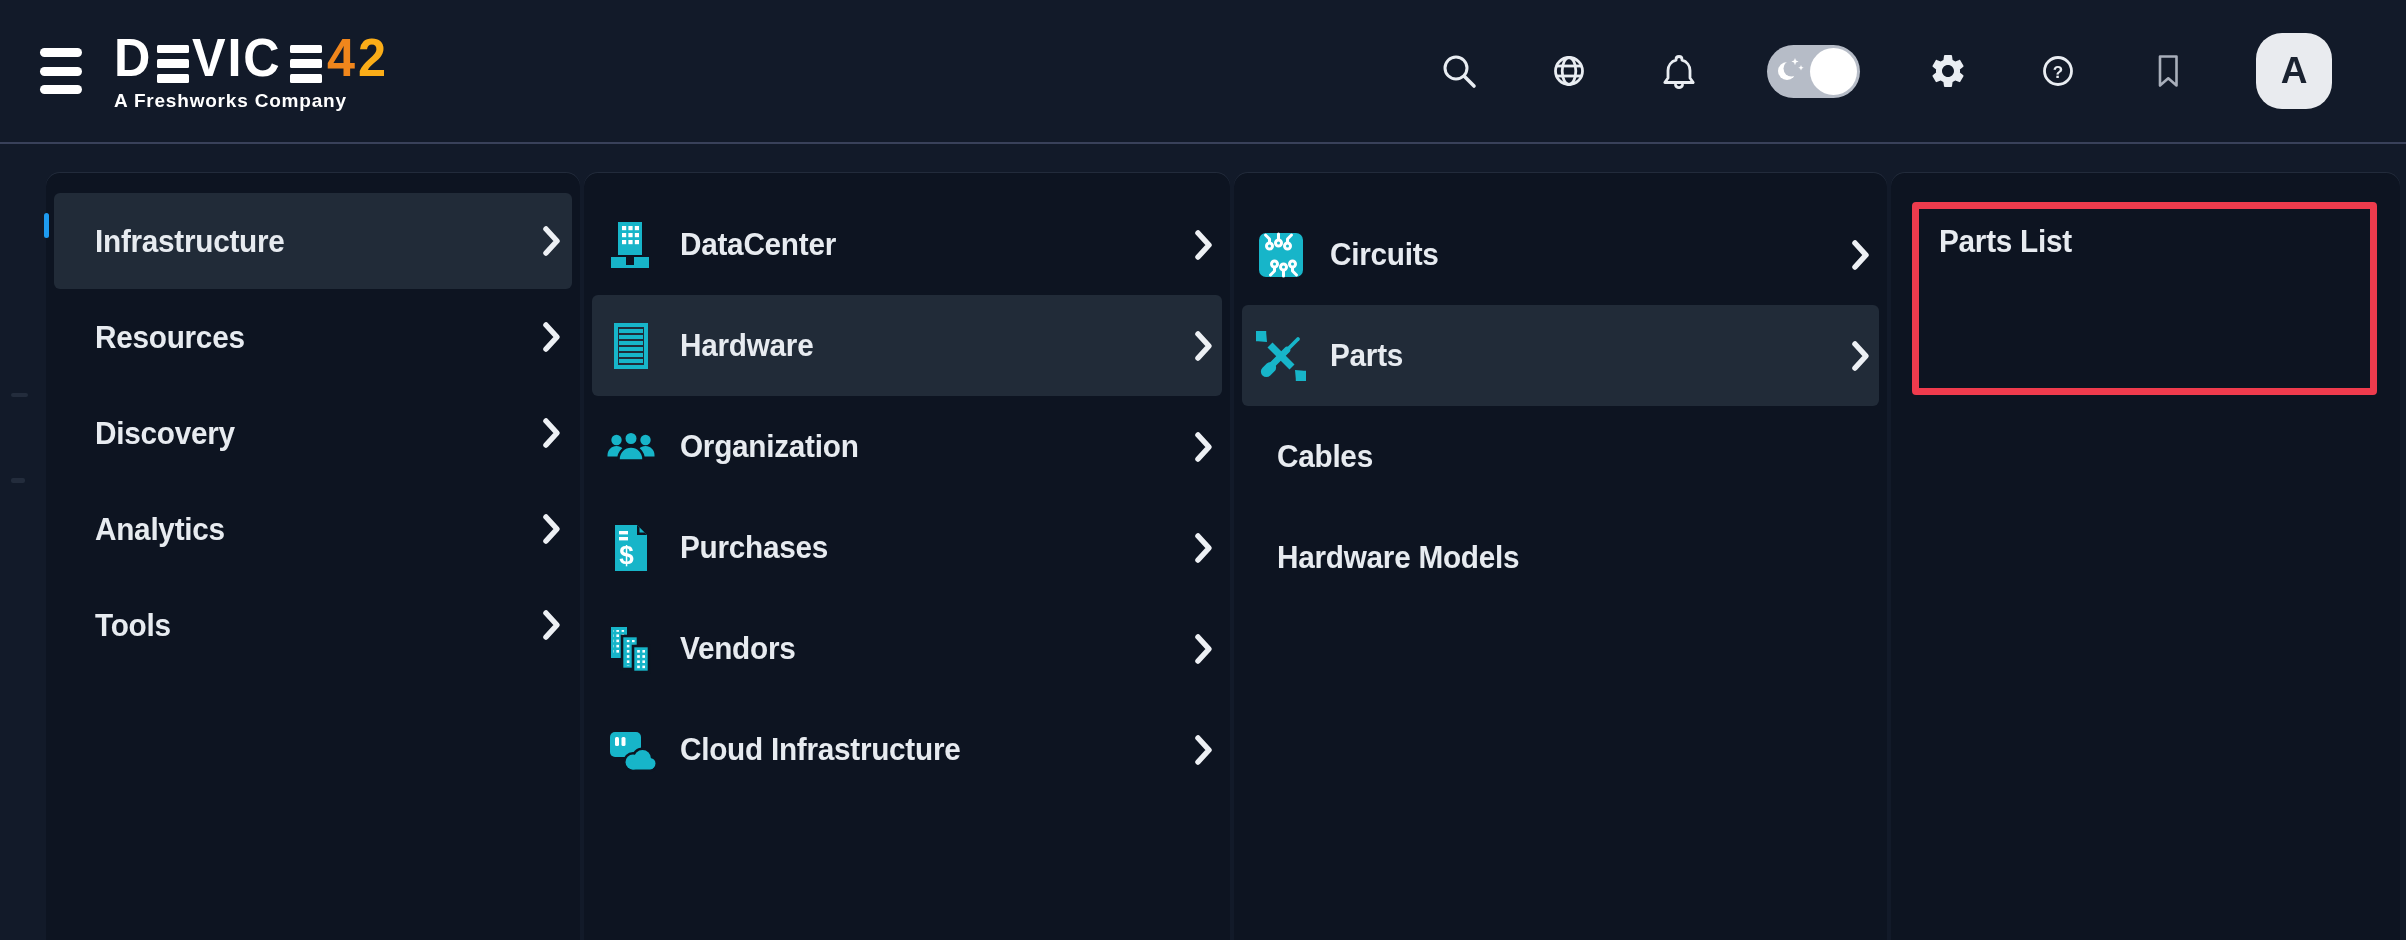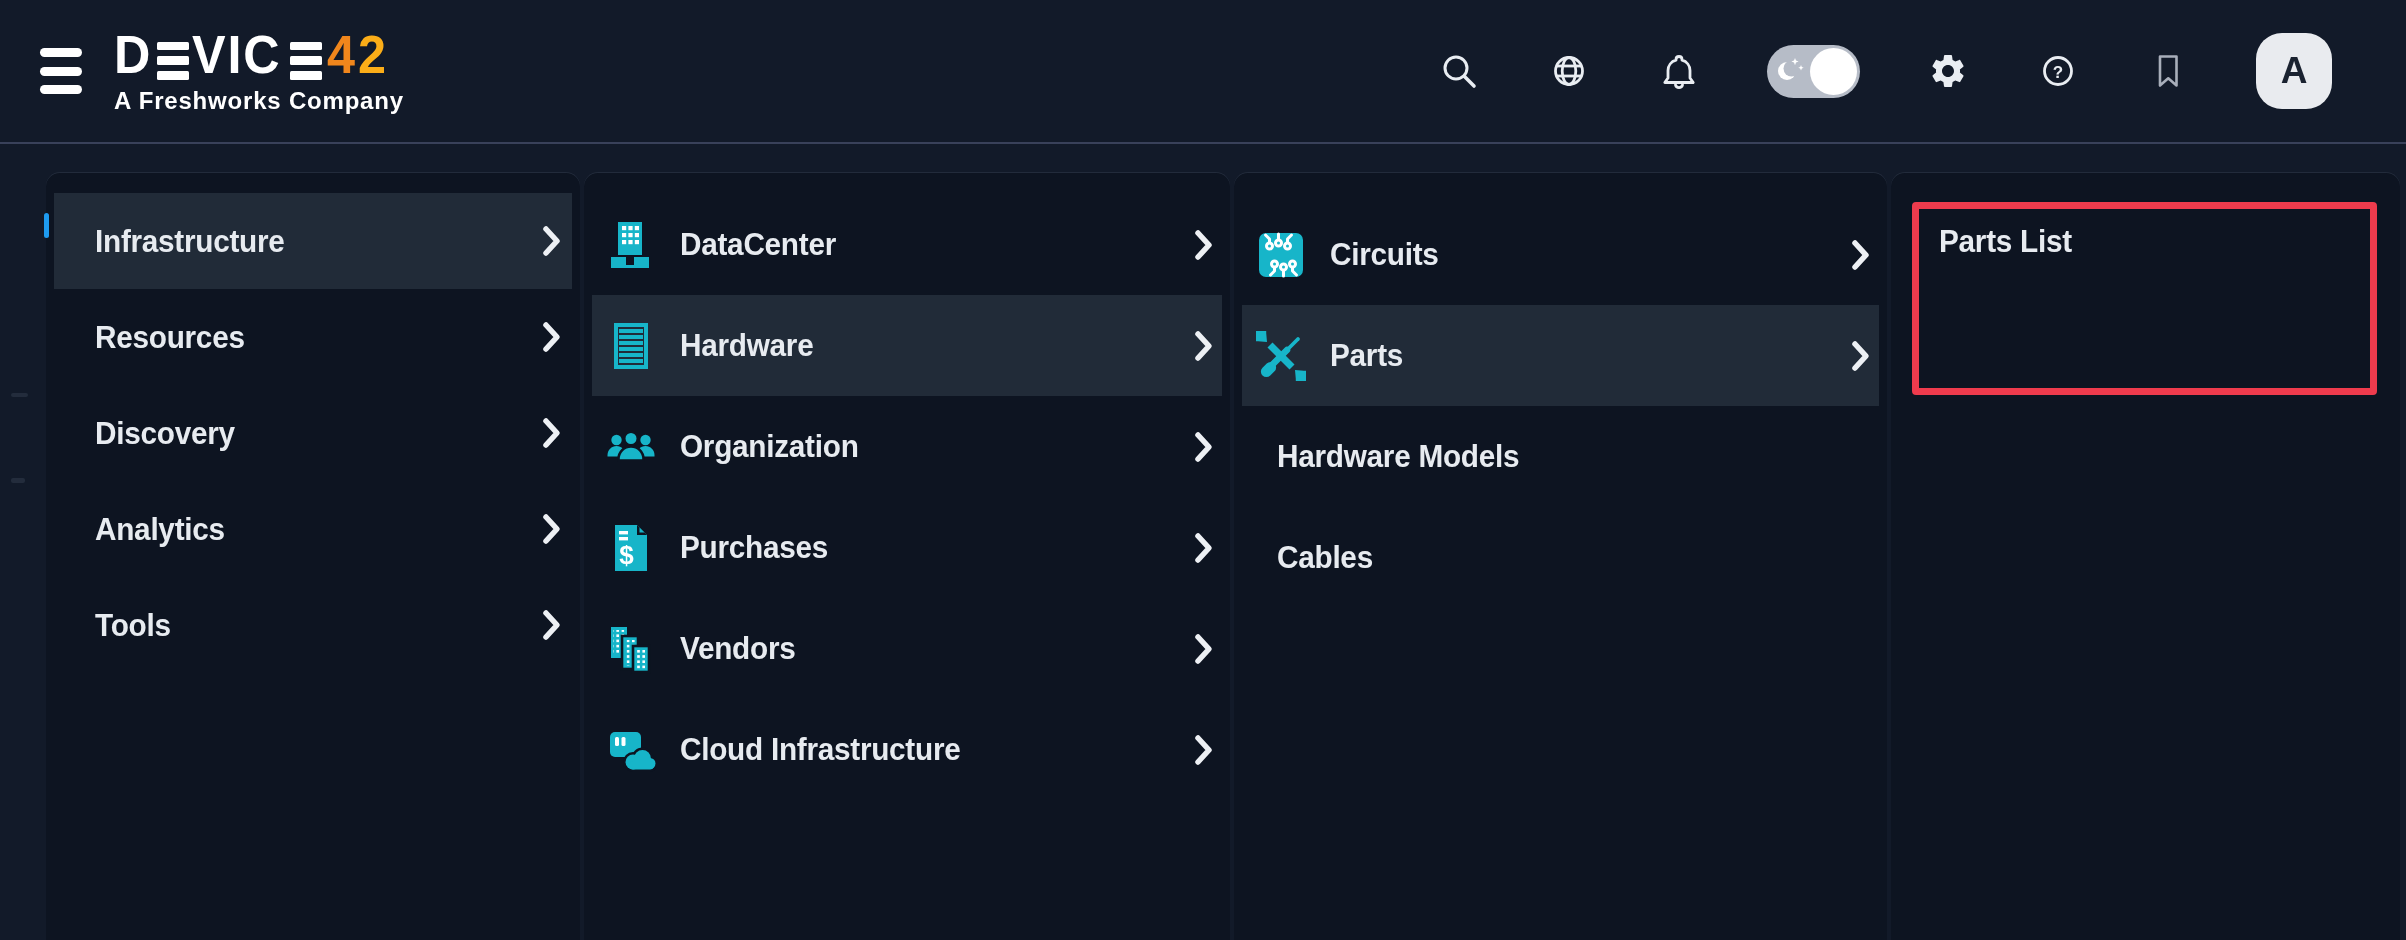--- a/index.html
+++ b/index.html
@@ -13,40 +13,40 @@
     justify-content:space-between;cursor:pointer;background:none;border:none;padding:0;}
   .hamburger span{display:block;width:42px;height:9px;background:#fff;border-radius:5px;}
   .brand{margin-left:30px;display:flex;flex-direction:column;}
   .logo{display:flex;align-items:flex-end;font-size:53px;font-weight:700;color:#fff;
     letter-spacing:2px;line-height:1;}
   .logo .txt{transform:scaleX(.95);transform-origin:left bottom;}
   .e-bars{width:32px;height:38px;margin:0 3px 1px 3px;display:flex;flex-direction:column;justify-content:space-between;}
   .e-bars i{display:block;width:32px;height:8.5px;background:#fff;border-radius:1.5px;}
   .l4{color:#F0861C;margin-left:2px;}
   .l2{color:#FBAD18;}
-  .brand-sub{margin-top:6px;font-size:24px;font-weight:700;color:#fff;letter-spacing:.8px;}
+  .brand-sub{margin-top:6px;font-size:19px;font-weight:700;color:#fff;letter-spacing:.8px;}
 
   .tb-icons{margin-left:auto;margin-right:74px;display:flex;align-items:center;gap:66px;}
   .tbi{width:44px;height:44px;display:flex;align-items:center;justify-content:center;background:none;border:none;padding:0;cursor:pointer;}
   .toggle{width:93px;height:53px;border-radius:27px;background:#B6BCC7;position:relative;border:none;padding:0;cursor:pointer;}
   .toggle .knob{position:absolute;top:3px;right:3px;width:47px;height:47px;border-radius:50%;background:#fff;}
   .toggle svg{position:absolute;left:9px;top:11px;}
   .avatar{width:76px;height:76px;border-radius:26px;background:#E9EBEF;display:flex;align-items:center;
     justify-content:center;font-size:37px;font-weight:700;color:#1A2230;border:none;cursor:pointer;}
 
   
   .menu-backdrop{position:absolute;top:146px;left:0;width:2406px;height:794px;background:#121A29;}
   .panel{position:absolute;top:172px;bottom:0;background:#0D1421;border-radius:14px 14px 0 0;
     box-shadow:inset 0 1px 0 rgba(151,167,199,.16);box-sizing:border-box;}
   .p1{left:46px;width:534px;padding-top:21px;}
   .p2{left:584px;width:646px;padding-top:22px;}
   .p3{left:1234px;width:653px;padding-top:32px;}
   .p4{left:1891px;width:509px;padding-top:19px;}
 
-  .row{display:flex;align-items:center;margin:0 8px;border-radius:0;cursor:pointer;}
+  .row{display:flex;align-items:center;margin:0 8px;border-radius:6px;cursor:pointer;}
   .p1 .row{height:96px;padding:0 10px 0 41px;}
   .p2 .row,.p3 .row{height:101px;padding:0 8px 0 14px;}
   .p4 .row{height:101px;padding:0 10px 0 40px;}
   .p3 .row.noicon{padding-left:35px;}
   .selected{background:#212B38;}
   .lbl{font-size:32px;font-weight:700;color:#E7EBF0;letter-spacing:-.3px;white-space:nowrap;
     transform:scaleX(.93);transform-origin:left center;}
   .mi{width:50px;height:50px;margin-right:24px;flex:0 0 auto;display:flex;align-items:center;justify-content:center;}
   .chev{margin-left:auto;display:flex;flex:0 0 auto;}
 
@@ -375,25 +375,25 @@
         </svg>
       </span>
       <span class="lbl">Parts</span>
       <span class="chev">
           <svg width="20" height="32" viewBox="0 0 20 32">
             <polyline points="4,4 15,16 4,28" fill="none" stroke="#EDF0F4" stroke-width="5.5" stroke-linecap="round" stroke-linejoin="round"></polyline>
           </svg>
         </span>
     </div>
     <div class="row noicon">
+      <span class="lbl">Cables</span>
+    </div>
+    <div class="row noicon">
       <span class="lbl">Hardware Models</span>
     </div>
-    <div class="row noicon">
-      <span class="lbl">Cables</span>
-    </div>
   </nav>
 
   <nav class="panel p4">
     <div class="row">
       <span class="lbl">Parts List</span>
     </div>
   </nav>
 
   <div class="red-box"></div>
 

